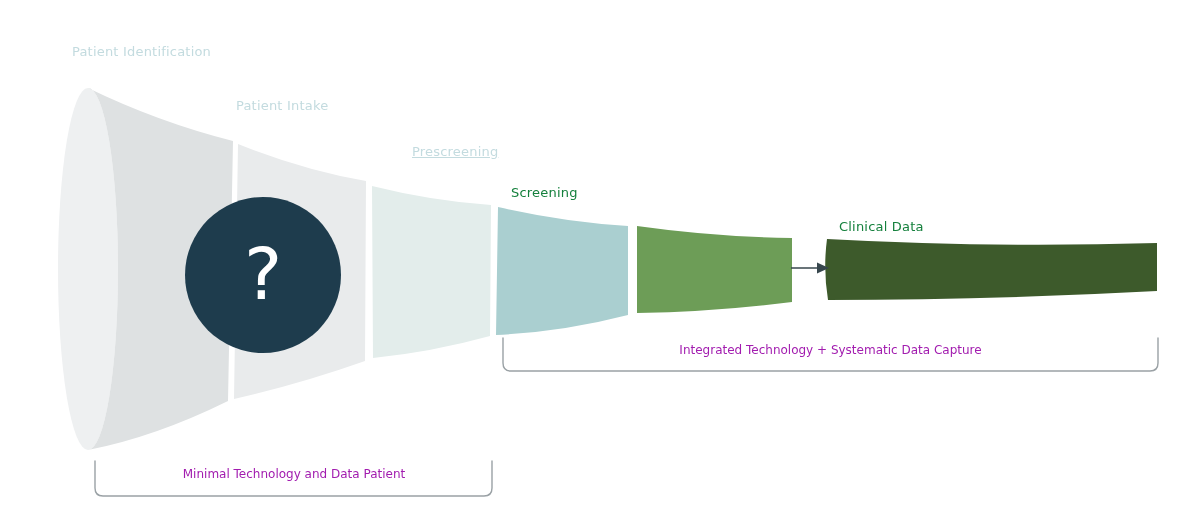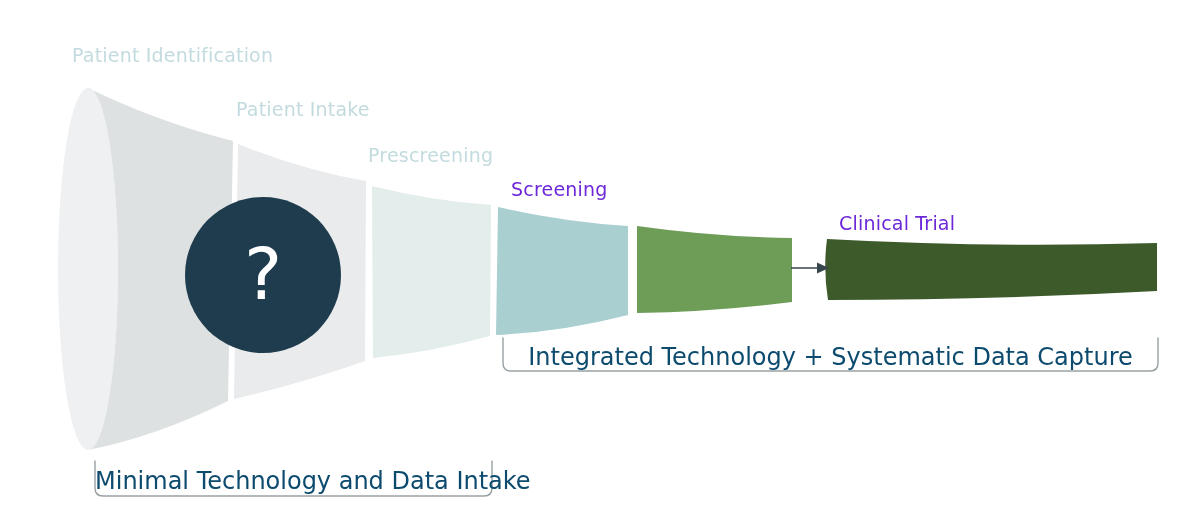--- a/index.html
+++ b/index.html
@@ -9,45 +9,45 @@
     width:1200px;height:528px;
     background:#ffffff;
     overflow:hidden;
     font-family:"DejaVu Sans","Liberation Sans",sans-serif;
   }
   .canvas svg{position:absolute;left:0;top:0;}
   .bracket{fill:none;stroke-width:1.4px;stroke-linecap:round;}
   .arrow-line{stroke-width:1.5px;}
   .stage-lbl{
     position:absolute;
-    font-size:19px;
+    font-size:13px;
     line-height:1.2;
     white-space:nowrap;
     letter-spacing:0.2px;
   }
   .lbl-light{color:#c3dbdf;}
-  .lbl-dark{color:#6d28d9;}
+  .lbl-dark{color:#15803d;margin-top:7px;}
   .bracket-lbl{
     position:absolute;
     text-align:center;
-    font-size:24px;
-    color:#0c4a6e;
+    font-size:12px;
+    color:#a21caf;
     white-space:nowrap;
   }
   .qmark{
     position:absolute;
     left:185px;top:194px;
     width:156px;height:160px;
     display:flex;align-items:center;justify-content:center;
     font-size:72px;
     color:#ffffff;
   }
   #lbl-s1{left:72px;top:44px;}
   #lbl-s2{left:236px;top:98px;}
-  #lbl-s3{left:368px;top:144px;}
+  #lbl-s3{left:412px;top:144px;text-decoration:underline;}
   #lbl-s4{left:511px;top:178px;}
   #lbl-s5{left:648px;top:202px;}
   #lbl-s6{left:839px;top:212px;}
   #lbl-minimal{left:95px;top:467px;width:398px;}
   #lbl-integrated{left:503px;top:343px;width:655px;}
 </style>
 </head>
 <body>
 
 <div class="canvas">
@@ -74,20 +74,20 @@
     <circle cx="263" cy="275" r="78" fill="#1e3c4d"></circle>
 
     <path class="bracket" d="M 95,461 L 95,488 Q 95,496 103,496 L 484,496 Q 492,496 492,488 L 492,461" stroke="#9aa1a5"></path>
     <path class="bracket" d="M 503,338 L 503,363 Q 503,371 511,371 L 1150,371 Q 1158,371 1158,363 L 1158,338" stroke="#9aa1a5"></path>
   </svg>
 
   <div class="stage-lbl lbl-light" id="lbl-s1">Patient Identification</div>
   <div class="stage-lbl lbl-light" id="lbl-s2">Patient Intake</div>
   <div class="stage-lbl lbl-light" id="lbl-s3">Prescreening</div>
   <div class="stage-lbl lbl-dark" id="lbl-s4">Screening</div>
-  <div class="stage-lbl lbl-dark" id="lbl-s6">Clinical Trial</div>
+  <div class="stage-lbl lbl-dark" id="lbl-s6">Clinical Data</div>
 
   <div class="qmark">?</div>
 
-  <div class="bracket-lbl" id="lbl-minimal">Minimal Technology and Data Intake</div>
+  <div class="bracket-lbl" id="lbl-minimal">Minimal Technology and Data Patient</div>
   <div class="bracket-lbl" id="lbl-integrated">Integrated Technology + Systematic Data Capture</div>
 
 </div>
 
 </body></html>

